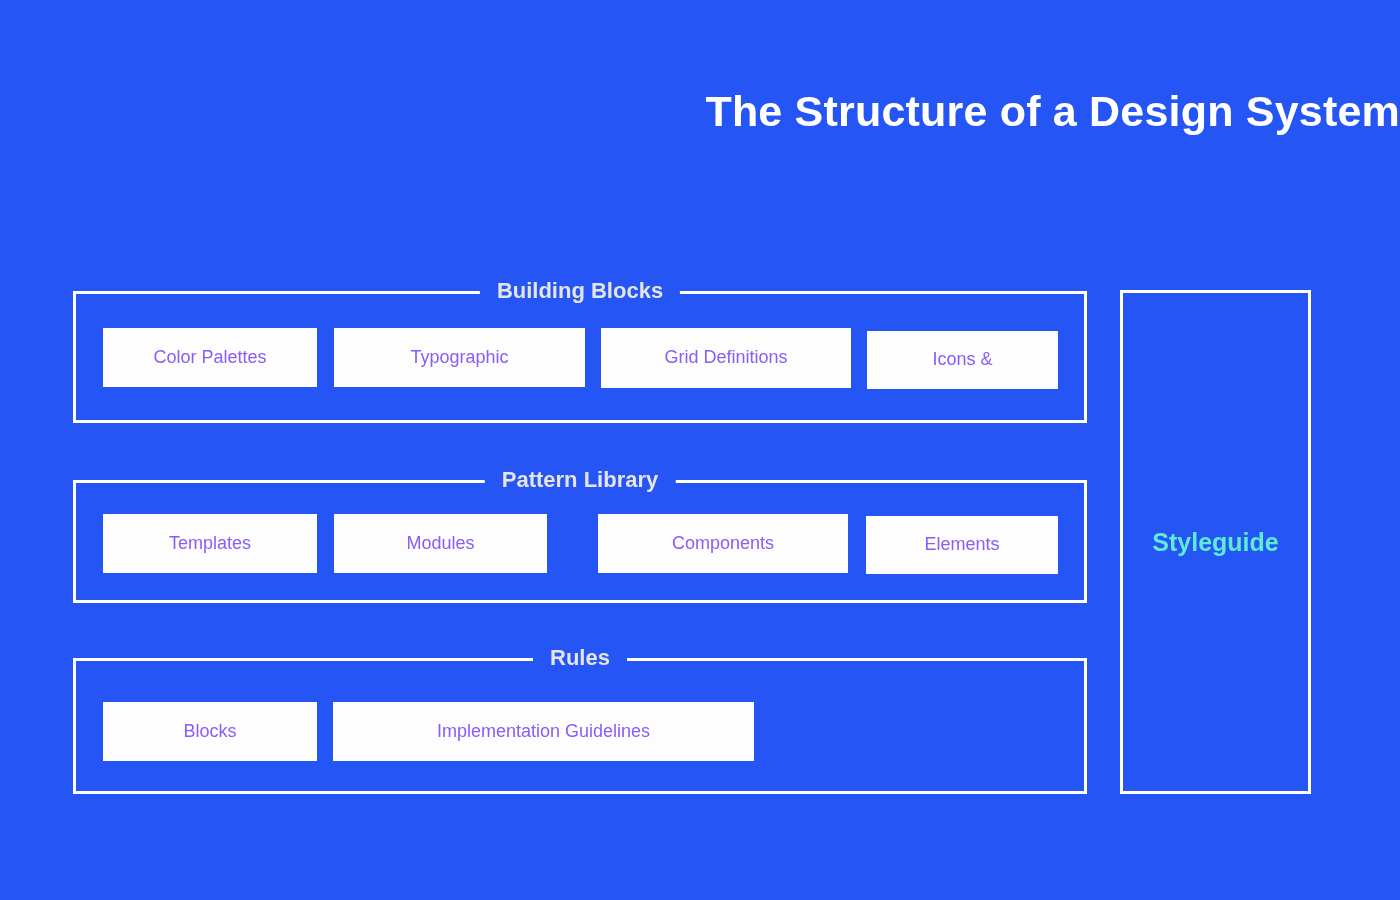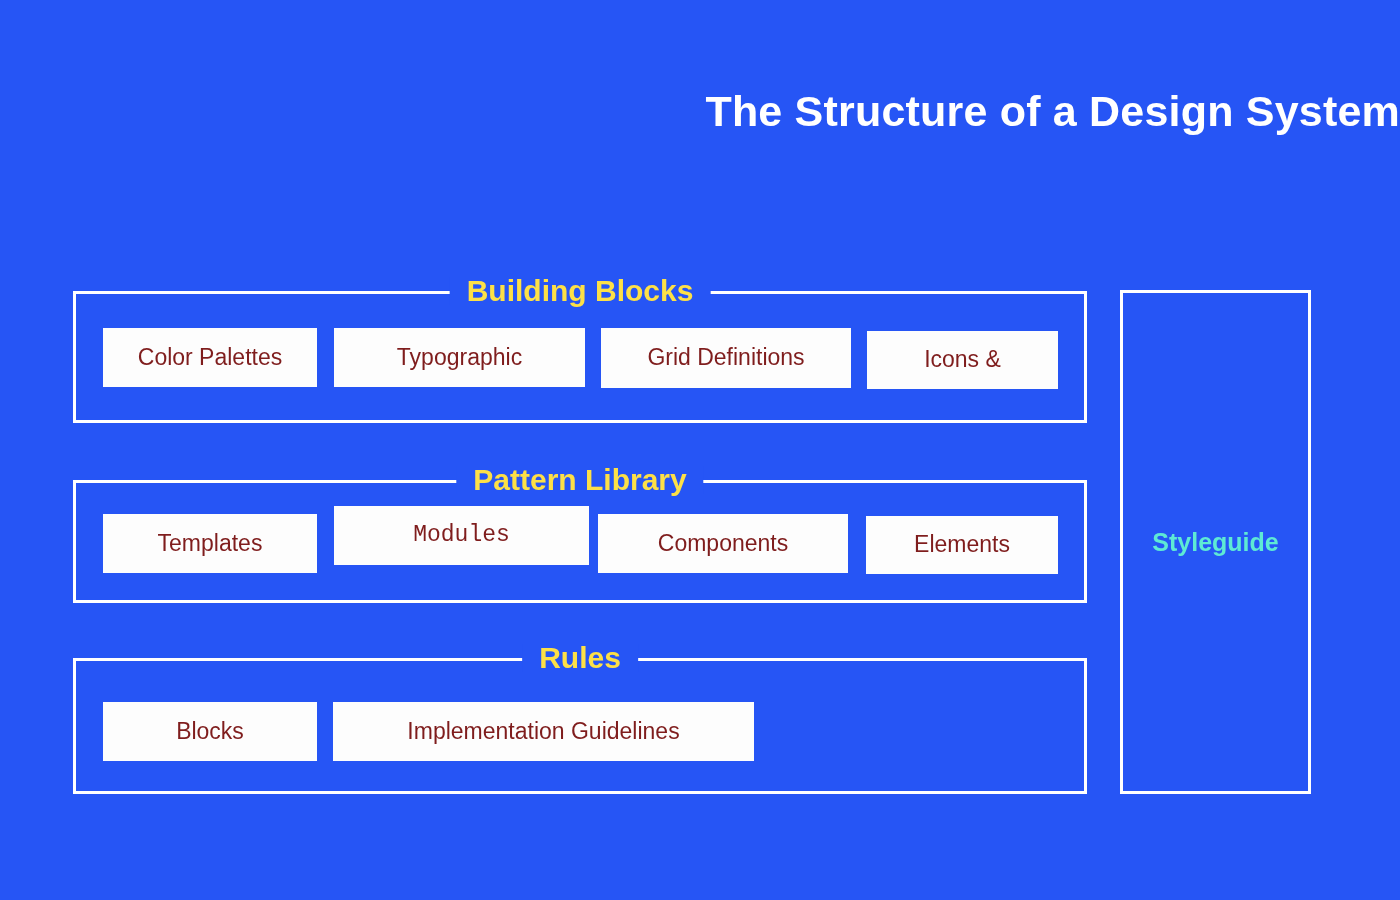--- a/index.html
+++ b/index.html
@@ -44,37 +44,37 @@
     box-sizing: border-box;
     border: 3px solid #ffffff;
   }
   .group-legend {
     position: absolute;
     top: -17px;
     left: 50%;
     transform: translateX(-50%);
     background: #2655f5;
     padding: 0 17px;
-    color: #fde047;
-    font-size: 30px;
+    color: #e5e5e5;
+    font-size: 22px;
     font-weight: bold;
     white-space: nowrap;
     line-height: 28px;
   }
 
   
   .item {
     position: absolute;
     box-sizing: border-box;
     background: #fdfdfd;
     display: flex;
     align-items: center;
     justify-content: center;
-    color: #7f1d1d;
-    font-size: 23px;
+    color: #8b5cf6;
+    font-size: 18px;
     line-height: 1.1;
     white-space: nowrap;
   }
 
   
   .styleguide {
     position: absolute;
     box-sizing: border-box;
     border: 3px solid #ffffff;
     left: 1120px;
@@ -103,21 +103,21 @@
     <div class="group-legend">Building Blocks</div>
     <div class="item" style="left: 27px; top: 34px; width: 214px; height: 59px;">Color Palettes</div>
     <div class="item" style="left: 258px; top: 34px; width: 251px; height: 59px;">Typographic</div>
     <div class="item" style="left: 525px; top: 34px; width: 250px; height: 60px;">Grid Definitions</div>
     <div class="item" style="left: 791px; top: 37px; width: 191px; height: 58px;">Icons &amp;</div>
   </div>
 
   <div class="group" style="left: 73px; top: 480px; width: 1014px; height: 123px;">
     <div class="group-legend">Pattern Library</div>
     <div class="item" style="left: 27px; top: 31px; width: 214px; height: 59px;">Templates</div>
-    <div class="item" style="left: 258px; top: 23px; width: 255px; height: 59px; font-family: Liberation Mono, monospace;">Modules</div>
+    <div class="item" style="left: 258px; top: 31px; width: 213px; height: 59px;">Modules</div>
     <div class="item" style="left: 522px; top: 31px; width: 250px; height: 59px;">Components</div>
     <div class="item" style="left: 790px; top: 33px; width: 192px; height: 58px;">Elements</div>
   </div>
 
   <div class="group" style="left: 73px; top: 658px; width: 1014px; height: 136px;">
     <div class="group-legend">Rules</div>
     <div class="item" style="left: 27px; top: 41px; width: 214px; height: 59px;">Blocks</div>
     <div class="item" style="left: 257px; top: 41px; width: 421px; height: 59px;">Implementation Guidelines</div>
   </div>
 

